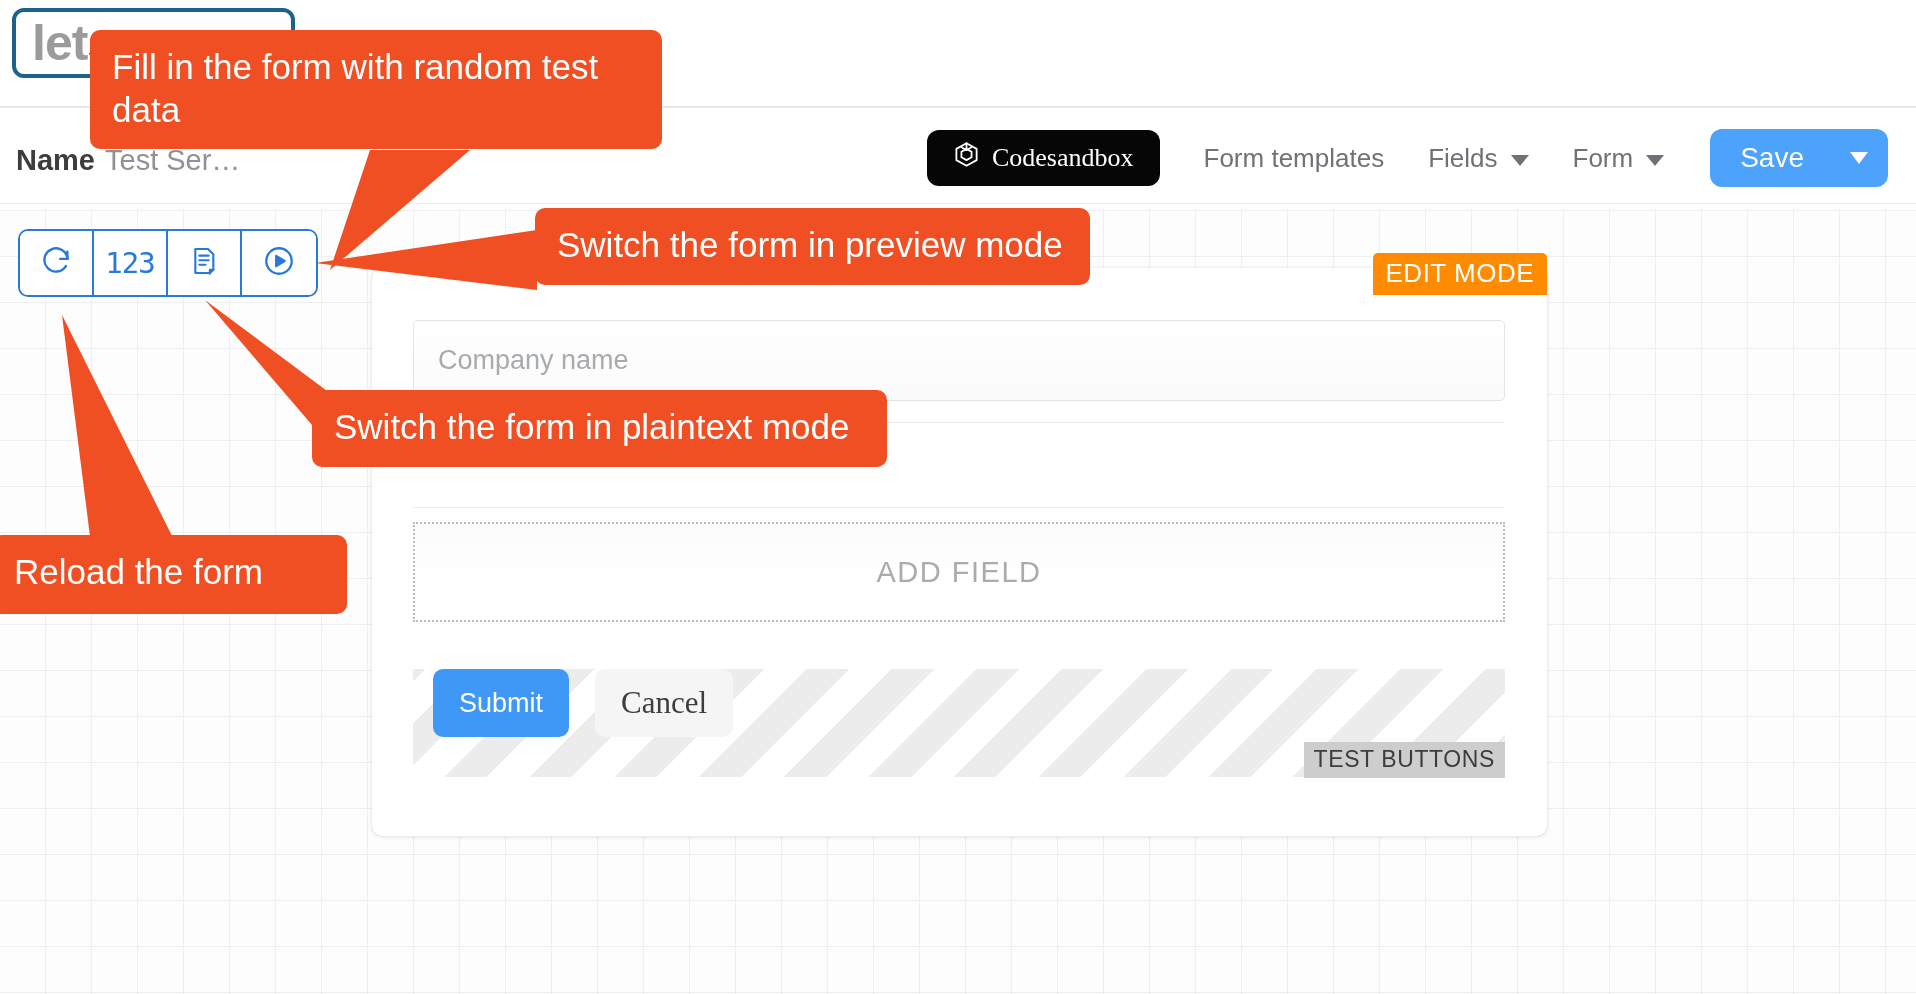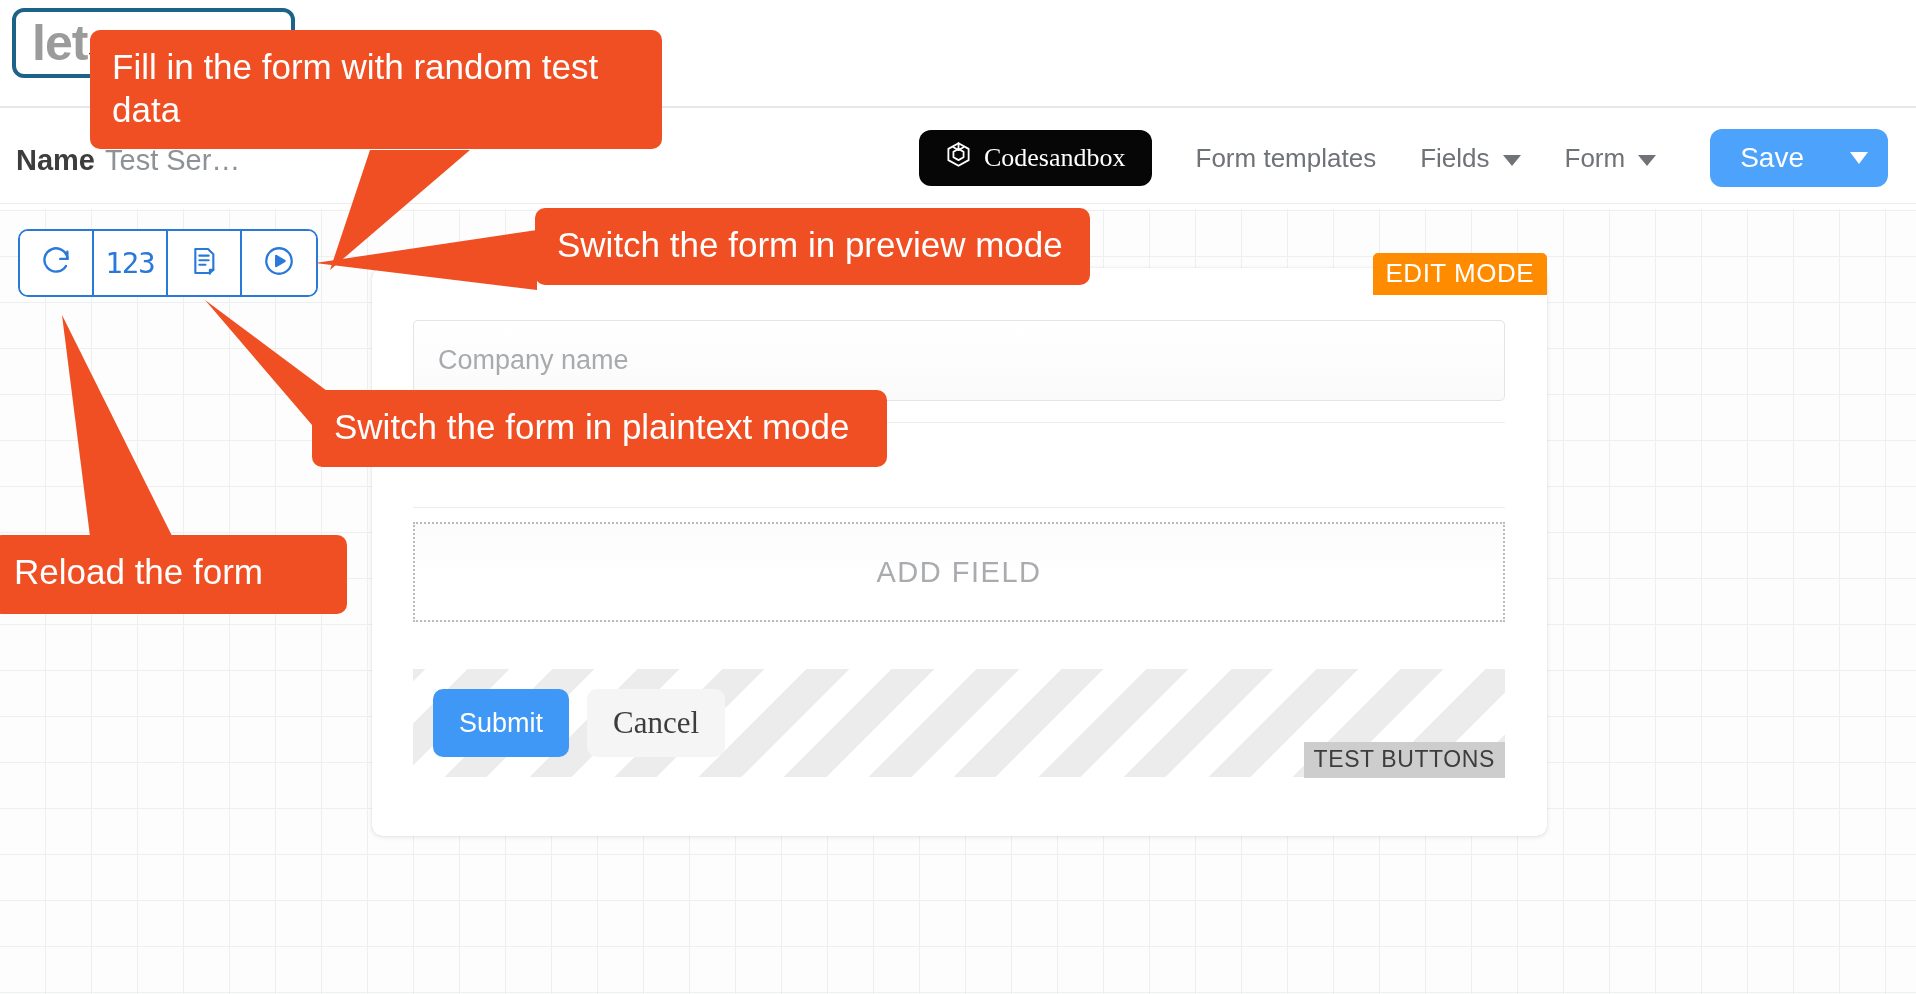--- a/index.html
+++ b/index.html
@@ -130,21 +130,21 @@
     border-top: 11px solid #6f7276;
     margin-top: 4px;
   }
 
   .btn-save {
     display: flex;
     align-items: center;
     background: #4da2fc;
     border-radius: 12px;
     height: 58px;
-    margin-left: 32px;
+    margin-left: 24px;
     cursor: pointer;
     overflow: hidden;
   }
   .btn-save-label {
     color: #ffffff;
     font-size: 28px;
     padding: 0 26px 0 30px;
     line-height: 58px;
   }
   .btn-save-caret {
@@ -285,23 +285,22 @@
   .buttons-zone {
     position: relative;
     margin-top: 47px;
     height: 108px;
     background-image: repeating-linear-gradient(
       -45deg,
       #ececec 0px, #ececec 30px,
       #ffffff 30px, #ffffff 60px
     );
     display: flex;
-    align-items: center;
     padding: 0 0 0 20px;
-    gap: 18px;
+    gap: 26px;
   }
   .btn-submit {
     background: #3f97f6;
     color: #ffffff;
     border: none;
     border-radius: 10px;
     font-size: 27px;
     font-family: "Liberation Sans", sans-serif;
     padding: 0 26px;
     height: 68px;

